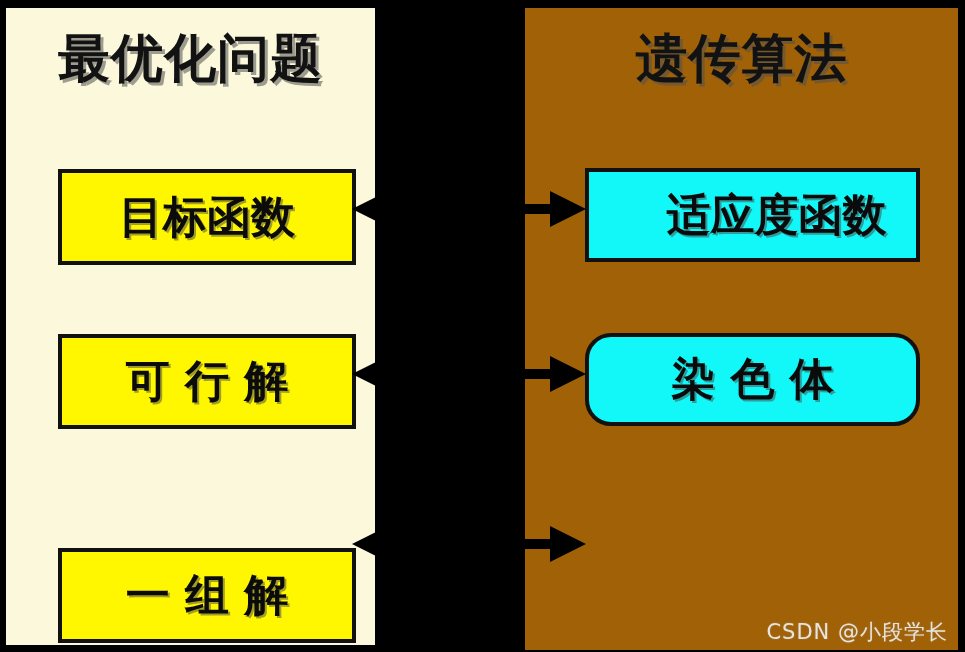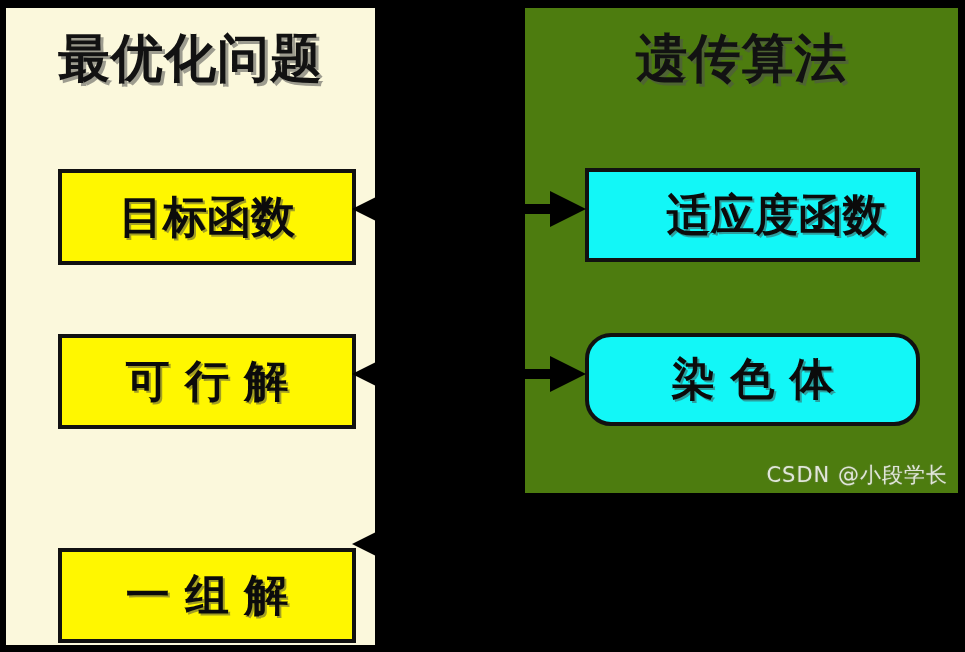--- a/index.html
+++ b/index.html
@@ -32,22 +32,22 @@
     left: 6px;
     top: 8px;
     width: 369px;
     height: 637px;
     background: #FBF8DC;
   }
   #panel-right {
     left: 525px;
     top: 8px;
     width: 433px;
-    height: 485px;
-    background: #4d7c0f;
+    height: 642px;
+    background: #a16207;
   }
 
   
   .panel-title {
     position: absolute;
     top: 14px;
     left: 0;
     width: 100%;
     text-align: center;
     font-size: 52px;

